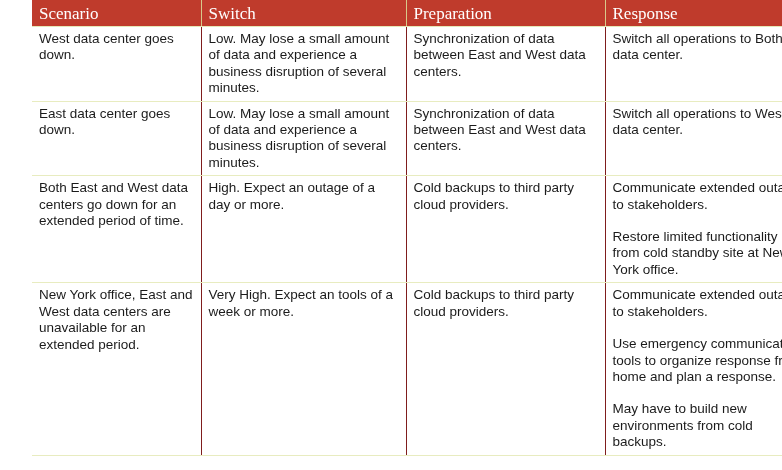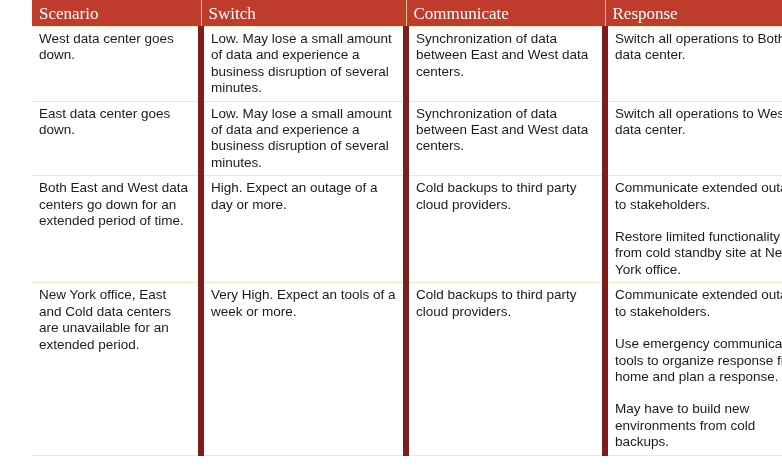--- a/index.html
+++ b/index.html
@@ -49,21 +49,21 @@
 
   tbody td {
     background: #ffffff;
     color: #1b1b1b;
     font-family: "Liberation Sans", sans-serif;
     font-size: 13.5px;
     line-height: 16.4px;
     text-align: left;
     vertical-align: top;
     padding: 4px 6px 4px 7px;
-    border-right: 6px solid #7f1d1d;
+    border-right: 1px solid #7f1d1d;
     border-bottom: 1px solid #e8ecc0;
     border-left: 1px solid #e8ecc0;
     word-wrap: break-word;
   }
   tbody td.col-first { border-left: none; }
   tbody td.col-last  { border-right: none; }
   tbody tr.last-row td { border-bottom: 1px solid #e8ecc0; }
 
   .cell-para { margin: 0; }
   .cell-para + .cell-para { margin-top: 16px; }
@@ -97,21 +97,21 @@
   <colgroup>
     <col class="c-scenario">
     <col class="c-impact">
     <col class="c-preparation">
     <col class="c-response">
   </colgroup>
   <thead>
     <tr>
       <th>Scenario</th>
       <th>Switch</th>
-      <th>Communicate</th>
+      <th>Preparation</th>
       <th class="last">Response</th>
     </tr>
   </thead>
   <tbody>
 
     <tr>
       <td class="col-first">West data center goes down.</td>
       <td>Low.  May lose a small amount of data and experience a business disruption of several minutes.</td>
       <td>Synchronization of data between East and West data centers.</td>
       <td class="col-last">
@@ -132,21 +132,21 @@
       <td class="col-first">Both East and West data centers go down for an extended period of time.</td>
       <td>High.  Expect an outage of a day or more.</td>
       <td>Cold backups to third party cloud providers.</td>
       <td class="col-last">
         <p class="cell-para">Communicate extended outage to stakeholders.</p>
         <p class="cell-para">Restore limited functionality from cold standby site at New York office.</p>
       </td>
     </tr>
 
     <tr class="last-row">
-      <td class="col-first">New York office, East and Cold data centers are unavailable for an extended period.</td>
+      <td class="col-first">New York office, East and West data centers are unavailable for an extended period.</td>
       <td>Very High.   Expect an tools of a week or more.</td>
       <td>Cold backups to third party cloud providers.</td>
       <td class="col-last">
         <p class="cell-para">Communicate extended outage to stakeholders.</p>
         <p class="cell-para">Use emergency communication tools to organize response from home and plan a response.</p>
         <p class="cell-para">May have to build new environments from cold backups.</p>
       </td>
     </tr>
 
   </tbody>

